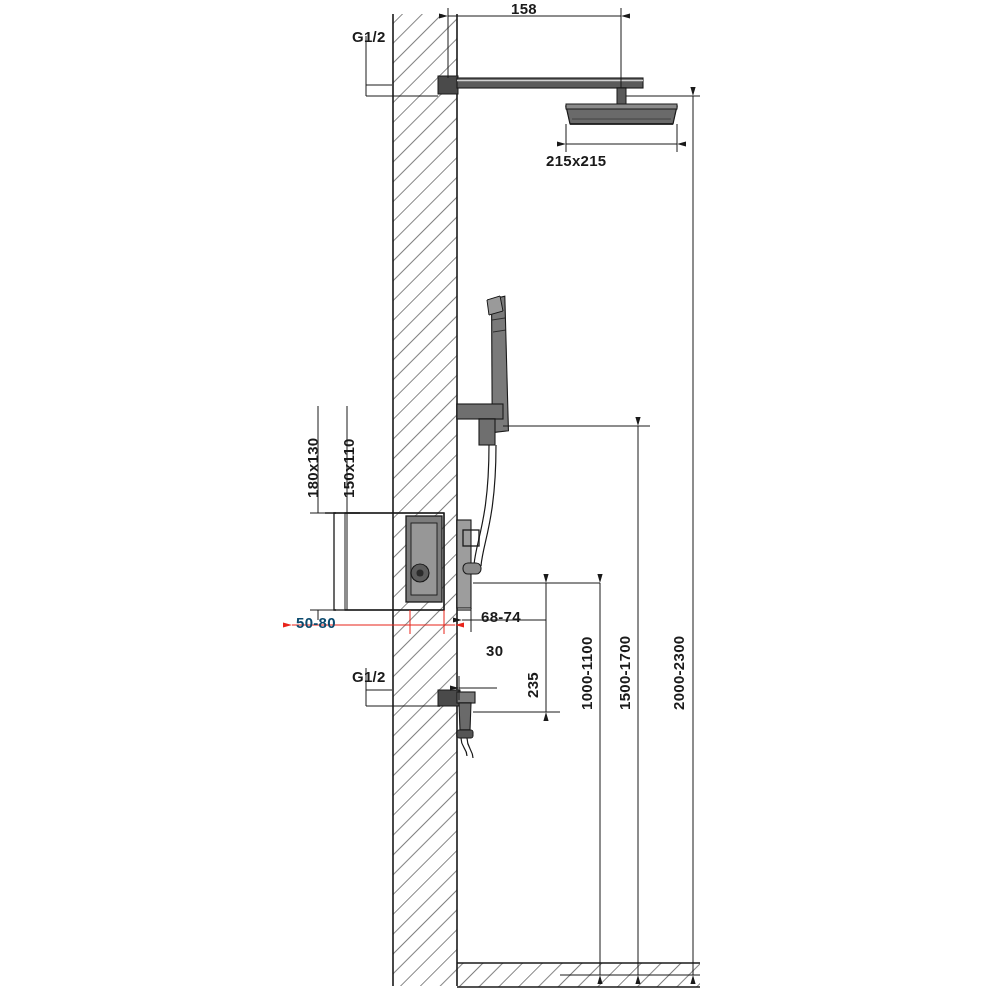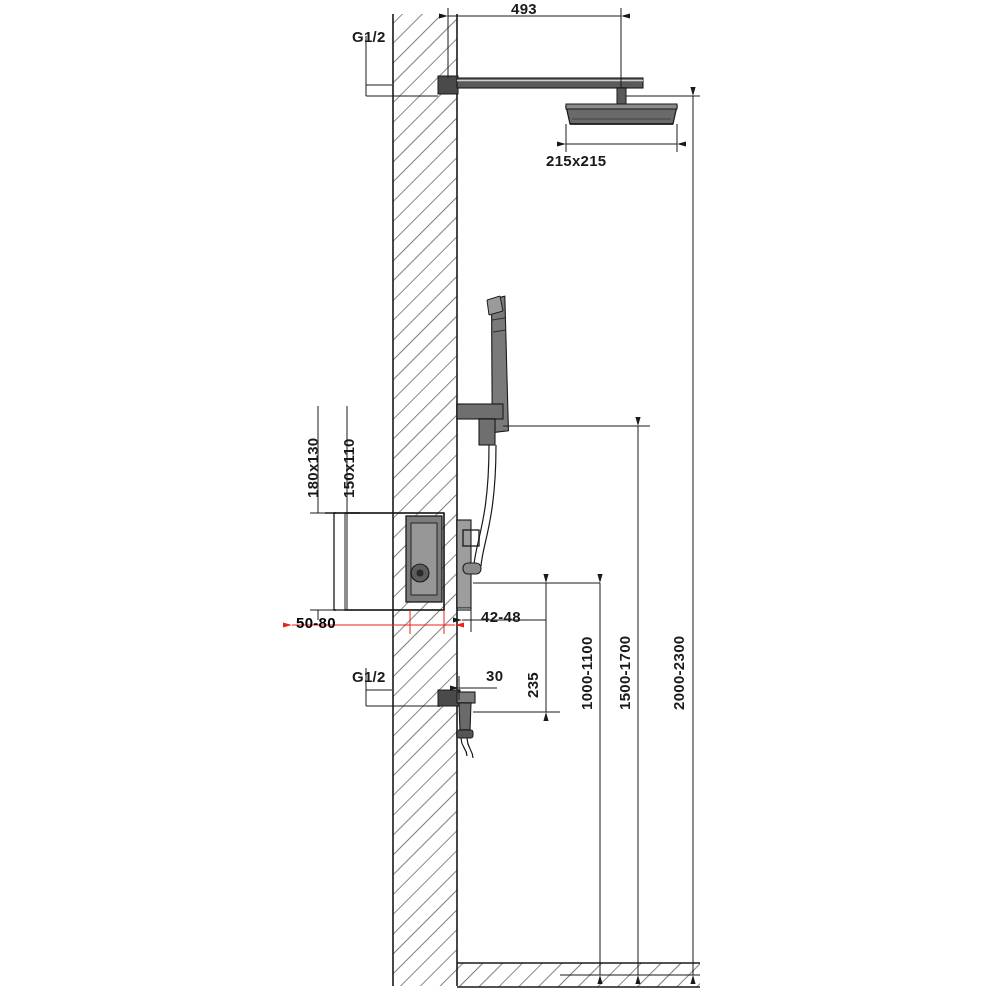--- a/index.html
+++ b/index.html
@@ -31,21 +31,21 @@
     font-weight: bold;
     color: #1a1a1a;
     white-space: nowrap;
     letter-spacing: 0.3px;
   }
   .dim-label.vert {
     transform-origin: left top;
     transform: rotate(-90deg);
   }
   .dim-label.red {
-    color: #000000;
+    color: #0c4a6e;
   }
 </style>
 </head>
 <body>
 
 <div id="stage">
 
   <svg id="drawing" viewBox="0 0 1000 1000">
     <defs>
       <pattern id="hatch" width="14" height="14" patternTransform="rotate(45)" patternUnits="userSpaceOnUse">
@@ -205,35 +205,35 @@
     <g>
       <line x1="693" y1="96" x2="693" y2="975" stroke="#1a1a1a" stroke-width="1" marker-start="url(#arrowStart)" marker-end="url(#arrowEnd)"></line>
       <line x1="626" y1="96" x2="700" y2="96" stroke="#1a1a1a" stroke-width="1"></line>
     </g>
 
     <line x1="560" y1="975" x2="700" y2="975" stroke="#1a1a1a" stroke-width="1"></line>
   </svg>
 
   <div class="dim-label" style="left:352px; top:28px;">G1/2</div>
 
-  <div class="dim-label" style="left:511px; top:0px;">493</div>
+  <div class="dim-label" style="left:511px; top:0px;">158</div>
 
   <div class="dim-label" style="left:546px; top:152px;">215x215</div>
 
   <div class="dim-label vert" style="left:304px; top:498px;">180x130</div>
 
   <div class="dim-label vert" style="left:340px; top:498px;">150x110</div>
 
   <div class="dim-label red" style="left:296px; top:614px;">50-80</div>
 
-  <div class="dim-label" style="left:481px; top:608px;">42-48</div>
+  <div class="dim-label" style="left:481px; top:608px;">68-74</div>
 
   <div class="dim-label" style="left:352px; top:668px;">G1/2</div>
 
-  <div class="dim-label" style="left:486px; top:667px;">30</div>
+  <div class="dim-label" style="left:486px; top:642px;">30</div>
 
   <div class="dim-label vert" style="left:524px; top:698px;">235</div>
 
   <div class="dim-label vert" style="left:578px; top:710px;">1000-1100</div>
 
   <div class="dim-label vert" style="left:616px; top:710px;">1500-1700</div>
 
   <div class="dim-label vert" style="left:670px; top:710px;">2000-2300</div>
 
 </div>

